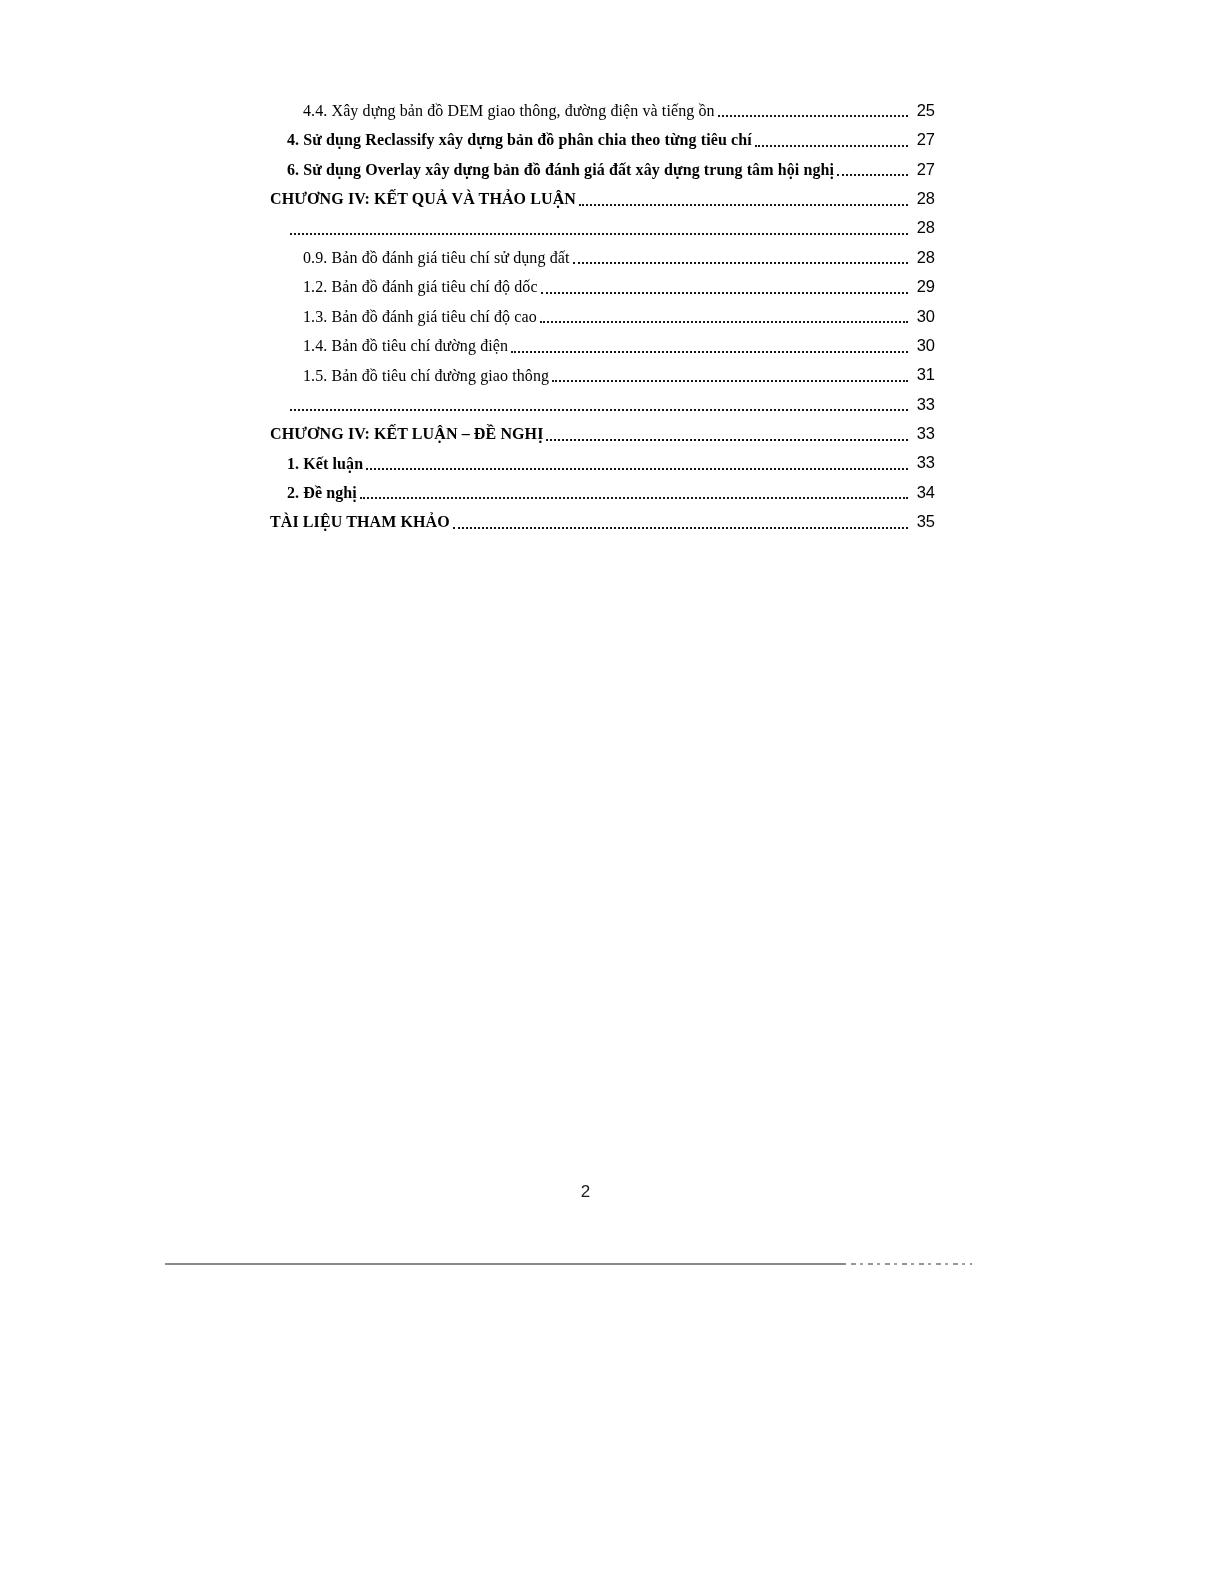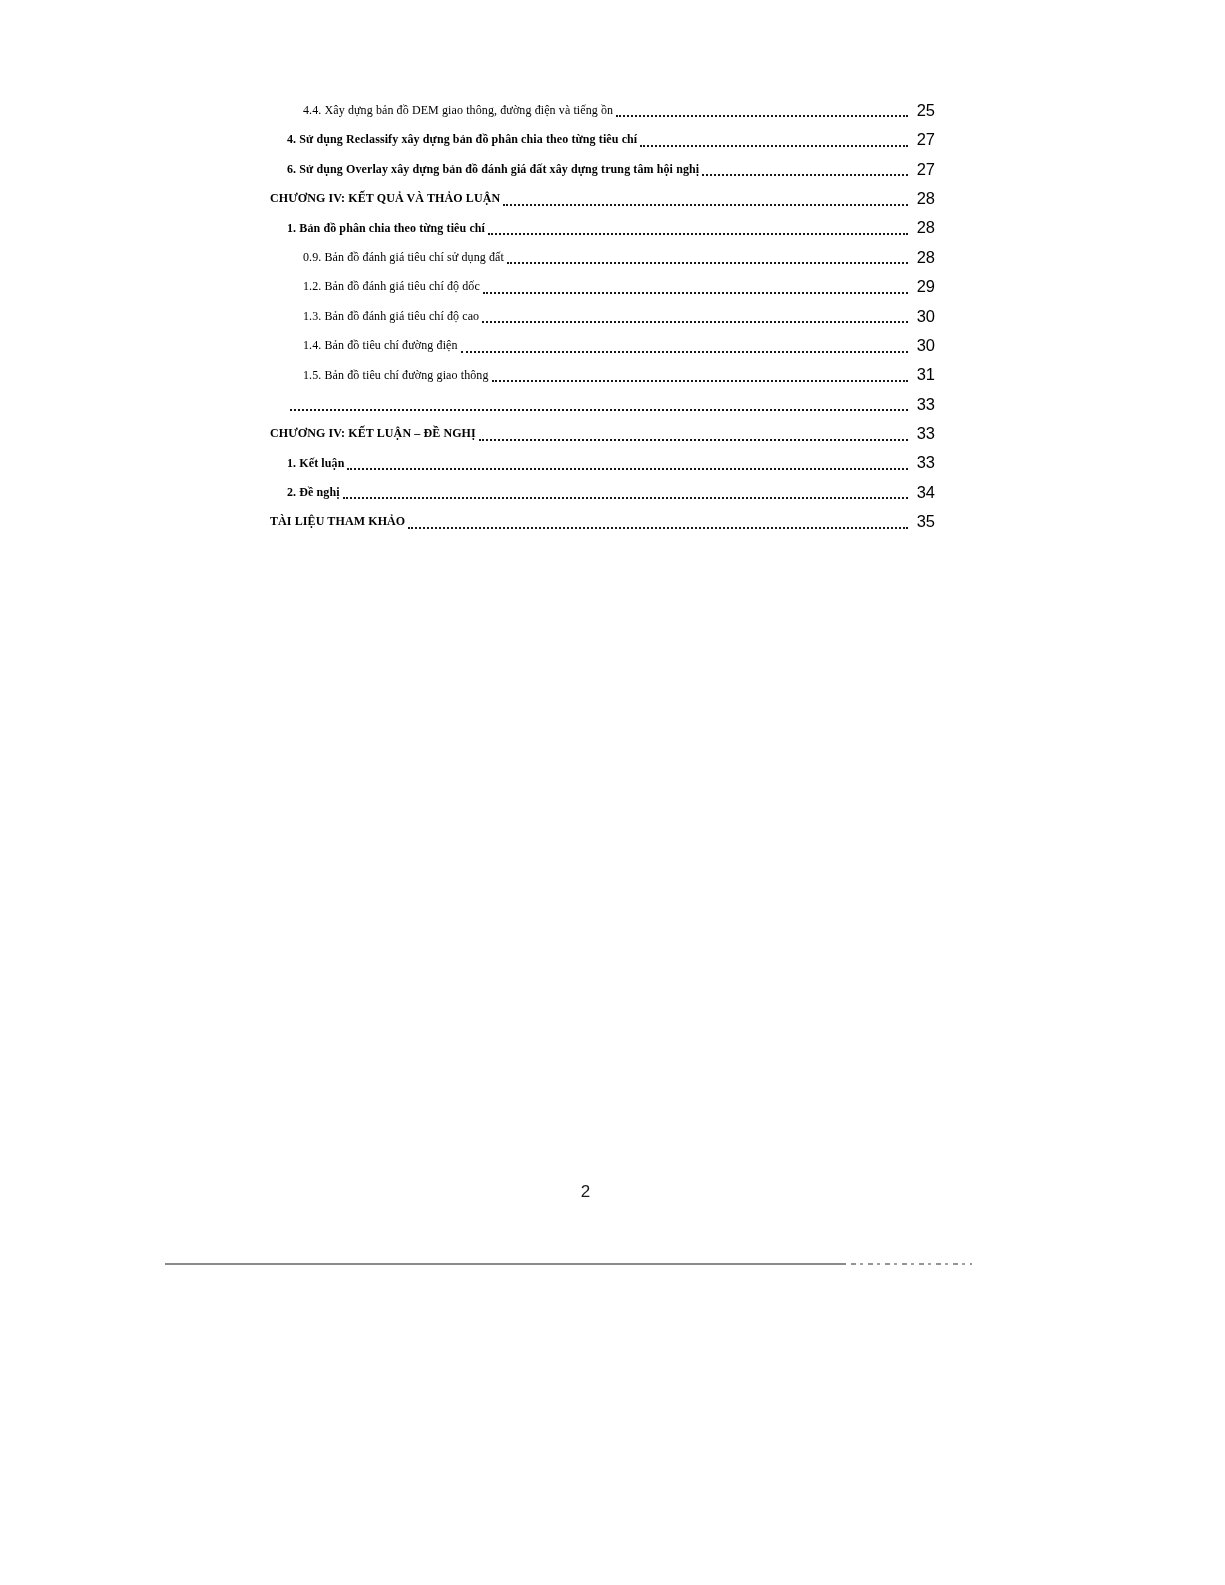--- a/index.html
+++ b/index.html
@@ -24,21 +24,21 @@
   }
   .toc-row {
     display: flex;
     align-items: flex-end;
     height: 29.4px;
   }
   .toc-row.lvl1 { padding-left: 17px; }
   .toc-row.lvl2 { padding-left: 33px; }
   .toc-row.bold .toc-title { font-weight: 700; }
   .toc-title {
-    font-size: 12px;
+    font-size: 16px;
     line-height: 29.4px;
     white-space: nowrap;
     letter-spacing: 0.1px;
   }
   .toc-dots {
     flex: 1;
     min-width: 8px;
     align-self: flex-end;
     border-bottom: 2.6px dotted #161616;
     margin: 0 1px 8px 3px;
@@ -104,21 +104,20 @@
     <span class="toc-title">6. Sử dụng Overlay xây dựng bản đồ đánh giá đất xây dựng trung tâm hội nghị</span>
     <span class="toc-dots"></span>
     <span class="toc-page">27</span>
   </div>
       <div class="toc-row lvl0 bold">
     <span class="toc-title">CHƯƠNG IV: KẾT QUẢ VÀ THẢO LUẬN</span>
     <span class="toc-dots"></span>
     <span class="toc-page">28</span>
   </div>
       <div class="toc-row lvl1 bold">
-    <span class="toc-title">1. Bản đồ phân chia theo từng tiêu chí</span>
     <span class="toc-dots"></span>
     <span class="toc-page">28</span>
   </div>
       <div class="toc-row lvl2">
     <span class="toc-title">0.9. Bản đồ đánh giá tiêu chí sử dụng đất</span>
     <span class="toc-dots"></span>
     <span class="toc-page">28</span>
   </div>
       <div class="toc-row lvl2">
     <span class="toc-title">1.2. Bản đồ đánh giá tiêu chí độ dốc</span>

